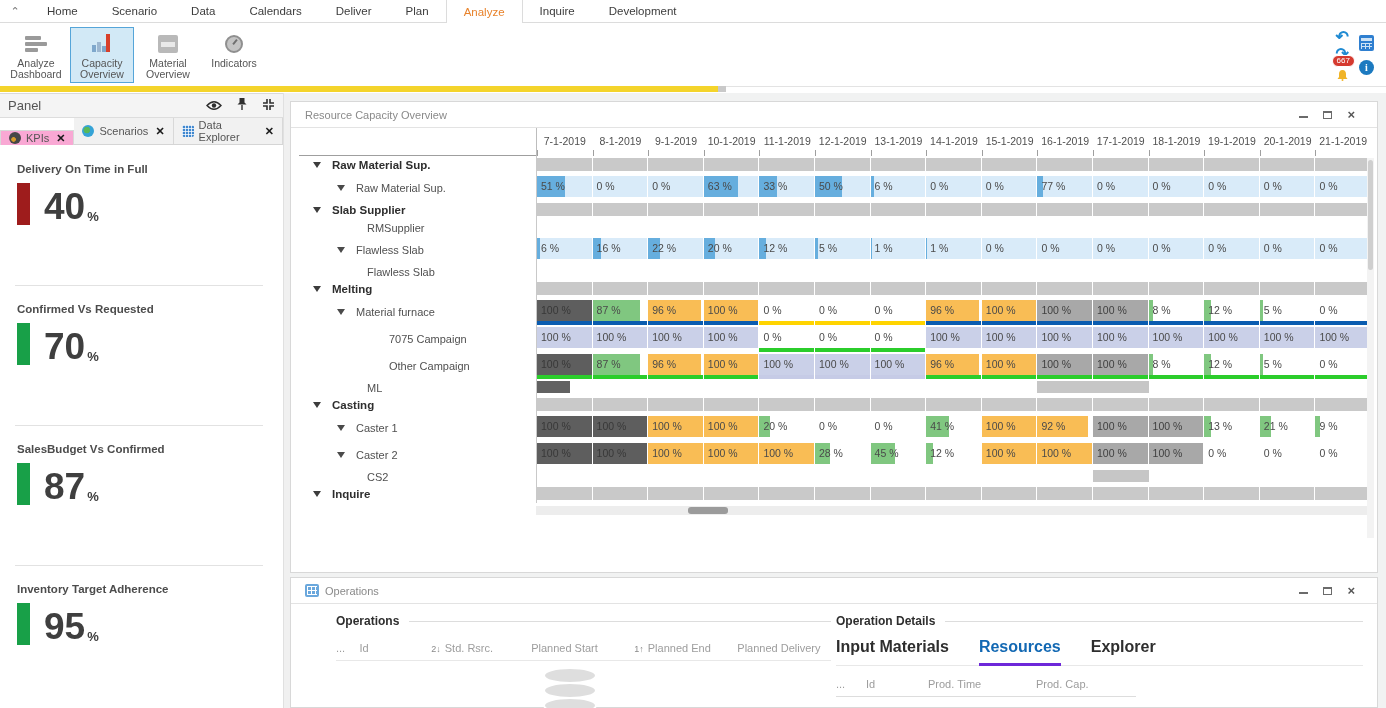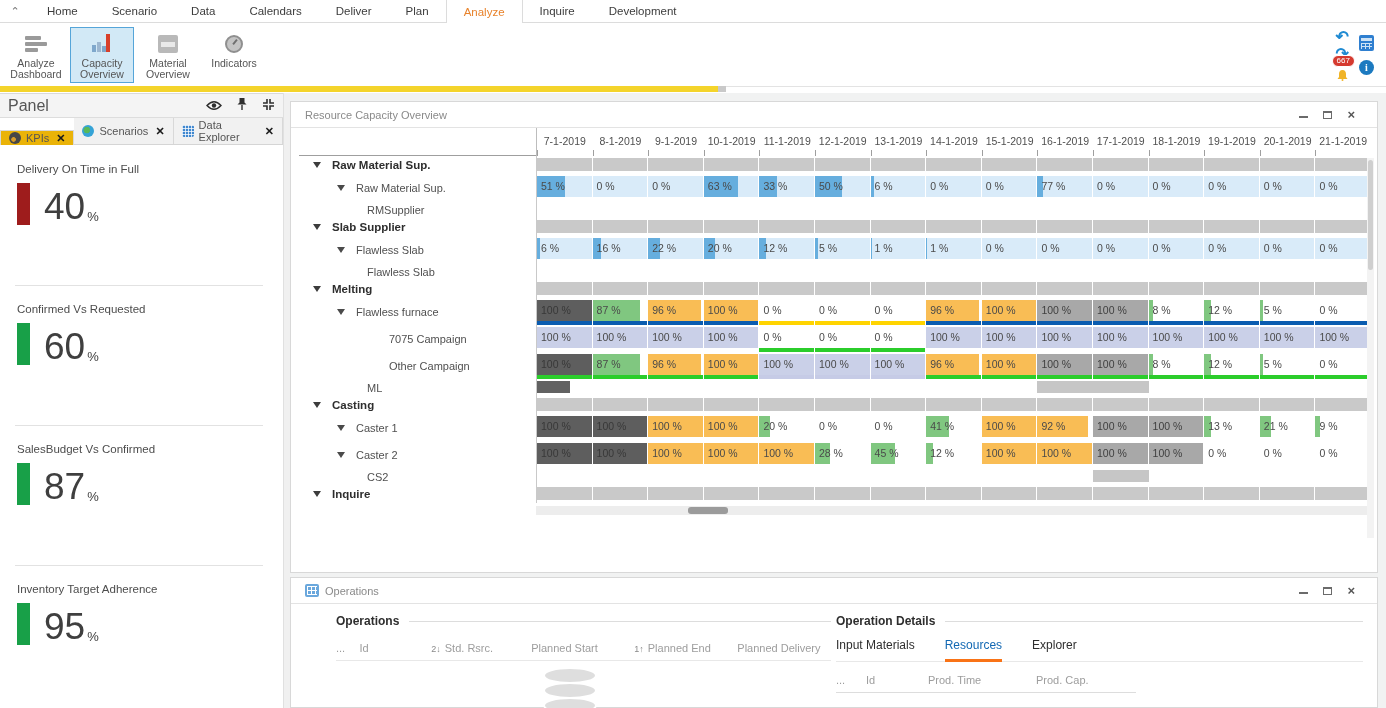--- a/index.html
+++ b/index.html
@@ -65,35 +65,35 @@
   .search-col { width:192px; padding-top:6px; }
   .search-input { width:190px; height:18px; border:1px solid #b9b9b9; font-size:11px; color:#444; padding:0 5px;
                   font-family:"Liberation Sans", sans-serif; }
   .search-input::placeholder { color:#a9a9a9; }
   .meta-line { font-size:11.5px; color:#3e3e3e; margin-top:7px; white-space:nowrap; }
   .meta-line .lbl { color:#3e3e3e; } .meta-line .val { margin-left:4px; }
 
   
   .left-panel { position:absolute; left:0; top:93px; width:283px; height:615px; background:#fff; border-top:1px solid #d9d9d9; }
   .panel-head { height:24px; background:#f4f4f4; border-bottom:1px solid #ddd; display:flex; align-items:center; padding:0 8px; }
-  .panel-head .ptitle { font-size:16px; color:#555; flex:1; }
+  .panel-head .ptitle { font-size:13px; color:#555; flex:1; }
   .panel-head .hicons { display:flex; gap:14px; align-items:center; }
   .tabbar { height:27px; display:flex; border-bottom:1px solid #d5d5d5; background:#fff; }
   .ltab { display:flex; align-items:center; gap:5px; padding:0 8px; font-size:11px; color:#555;
           border-right:1px solid #d8d8d8; background:#f1f1f1; }
-  .ltab.active { background:#eab308; border-top:1px solid #d8d8d8; border-left:1px solid #d8d8d8; margin-bottom:-1px;margin-top:12px; }
+  .ltab.active { background:#f9a8d4; border-top:1px solid #d8d8d8; border-left:1px solid #d8d8d8; margin-bottom:-1px;margin-top:12px; }
   .ltab .tclose { font-size:11px; font-weight:bold; color:#1b1b1b; margin-left:2px; }
   .tab-icon { width:12px; height:12px; border-radius:2px; flex:none; }
   .tab-icon.kpi-gauge { border-radius:50%; background:radial-gradient(circle at 38% 62%, #d79b2a 0 2px, #474747 2.6px); }
   .tab-icon.globe { border-radius:50%; background:radial-gradient(circle at 40% 42%, #58b85a 0 3px, #35a3d6 3.6px); }
   .tab-icon.data-grid { background:#3f87cf;
       background-image:linear-gradient(rgba(255,255,255,.75) 1px, transparent 1px), linear-gradient(90deg, rgba(255,255,255,.75) 1px, transparent 1px);
       background-size:3px 3px; }
 
-  .kpi-block { height:140px; padding:18px 0 0 17px; position:relative; }
+  .kpi-block { height:140px; padding:18px 0 0 17px; position:relative;font-weight:bold; }
   .kpi-block + .kpi-block::before { content:""; position:absolute; left:15px; right:20px; top:0; border-top:1px solid #e2e2e2; }
   .kpi-label { font-size:11.5px; color:#4c4c4c; margin-bottom:8px; }
   .kpi-valrow { display:flex; align-items:flex-end; }
   .kpi-bar { width:13px; height:42px; margin-right:14px; }
   .kpi-num { font-size:37px; color:#3f3f3f; line-height:36px; }
   .kpi-pct { font-size:13px; color:#3f3f3f; margin-left:2px; line-height:16px; }
 
   .vsplit { position:absolute; left:283px; top:93px; width:7px; height:615px; background:#f0f0f0; border-left:1px solid #e0e0e0; }
 
   
@@ -162,22 +162,22 @@
   .ops-left { width:540px; padding-left:45px; position:relative; }
   .ops-right { flex:1; padding-left:5px; padding-right:14px; }
   .sec-head { display:flex; align-items:center; font-size:12px; font-weight:bold; color:#2e2e2e; }
   .sec-head::after { content:""; flex:1; border-top:1px solid #ddd; margin-left:10px; }
   .ops-cols { display:flex; margin-top:14px; border-bottom:1px solid #e8e8e8; padding-bottom:6px; }
   .op-col { font-size:11px; color:#9d9d9d; white-space:nowrap; }
   .op-col .sort { font-size:9px; color:#8a8a8a; margin-right:4px; }
   .db-empty { position:absolute; left:252px; top:55px; }
   .db-empty i { display:block; width:54px; height:17px; background:#dedede; border-radius:50%; margin-top:-2px; border:2px solid #fff; }
   .detail-tabs { display:flex; gap:30px; margin-top:10px; border-bottom:1px solid #e8e8e8; }
-  .dtab { font-size:12px; font-weight:normal; color:#2e2e2e; padding-bottom:7px; }
-  .dtab.active { color:#1268b3; border-bottom:3px solid #f97316; margin-bottom:-1px; }
+  .dtab { font-size:16px; font-weight:bold; color:#2e2e2e; padding-bottom:7px; }
+  .dtab.active { color:#1268b3; border-bottom:3px solid #6d28d9; margin-bottom:-1px; }
   .detail-cols { display:flex; margin-top:12px; width:300px; border-bottom:1px solid #ddd; padding-bottom:6px; }
   .d-col { font-size:11px; color:#9d9d9d; }
 </style>
 </head>
 <body>
 
 <div class="menubar">
   <span class="app-caret">⌃</span>
   <div id="menu-items" style="display:flex;">
       <span class="menu-item">Home</span>
@@ -310,21 +310,21 @@
         <div class="kpi-valrow">
           <span class="kpi-bar" style="background: rgb(158, 28, 28);"></span>
           <span class="kpi-num">40</span>
           <span class="kpi-pct">%</span>
         </div>
       </div>
       <div class="kpi-block">
         <div class="kpi-label">Confirmed Vs Requested</div>
         <div class="kpi-valrow">
           <span class="kpi-bar" style="background: rgb(24, 160, 72);"></span>
-          <span class="kpi-num">60</span>
+          <span class="kpi-num">70</span>
           <span class="kpi-pct">%</span>
         </div>
       </div>
       <div class="kpi-block">
         <div class="kpi-label">SalesBudget Vs Confirmed</div>
         <div class="kpi-valrow">
           <span class="kpi-bar" style="background: rgb(24, 160, 72);"></span>
           <span class="kpi-num">87</span>
           <span class="kpi-pct">%</span>
         </div>
@@ -435,51 +435,51 @@
                 <span class="useg"></span>
                 <span class="useg"></span>
                 <span class="useg"></span>
                 <span class="useg"></span>
                 <span class="useg"></span>
                 <span class="useg"></span>
                 <span class="useg"></span>
               </div>
             </div>
           </div>
+          <div class="t-row group lv-group">
+            <div class="tree-cell">
+              <span class="tri"></span>
+              <span>Slab Supplier</span>
+            </div>
+            <div class="cwrap">
+              <div class="gbar">
+                <span class="gcell"></span>
+                <span class="gcell"></span>
+                <span class="gcell"></span>
+                <span class="gcell"></span>
+                <span class="gcell"></span>
+                <span class="gcell"></span>
+                <span class="gcell"></span>
+                <span class="gcell"></span>
+                <span class="gcell"></span>
+                <span class="gcell"></span>
+                <span class="gcell"></span>
+                <span class="gcell"></span>
+                <span class="gcell"></span>
+                <span class="gcell"></span>
+                <span class="gcell"></span>
+              </div>
+            </div>
+          </div>
           <div class="t-row name lv-unit">
             <div class="tree-cell">
               <span>RMSupplier</span>
             </div>
             <div class="cwrap">
               <div class="nbar"></div>
-            </div>
-          </div>
-          <div class="t-row group lv-group">
-            <div class="tree-cell">
-              <span class="tri"></span>
-              <span>Slab Supplier</span>
-            </div>
-            <div class="cwrap">
-              <div class="gbar">
-                <span class="gcell"></span>
-                <span class="gcell"></span>
-                <span class="gcell"></span>
-                <span class="gcell"></span>
-                <span class="gcell"></span>
-                <span class="gcell"></span>
-                <span class="gcell"></span>
-                <span class="gcell"></span>
-                <span class="gcell"></span>
-                <span class="gcell"></span>
-                <span class="gcell"></span>
-                <span class="gcell"></span>
-                <span class="gcell"></span>
-                <span class="gcell"></span>
-                <span class="gcell"></span>
-              </div>
             </div>
           </div>
           <div class="t-row capacity lv-resource">
             <div class="tree-cell">
               <span class="tri"></span>
               <span>Flawless Slab</span>
             </div>
             <div class="cwrap">
               <div class="ccells">
                 <div class="cell blue"><span class="fill" style="width: 6%; background: rgb(102, 174, 222);"></span><span class="val">6 %</span></div>
@@ -546,21 +546,21 @@
                 <span class="gcell"></span>
                 <span class="gcell"></span>
                 <span class="gcell"></span>
                 <span class="gcell"></span>
               </div>
             </div>
           </div>
           <div class="t-row capacity lv-resource">
             <div class="tree-cell">
               <span class="tri"></span>
-              <span>Flawless furnace</span>
+              <span>Material furnace</span>
             </div>
             <div class="cwrap">
               <div class="ccells">
                 <div class="cell dark"><span class="fill" style="width: 100%; background: rgb(94, 94, 94);"></span><span class="val">100 %</span></div>
                 <div class="cell green"><span class="fill" style="width: 87%; background: rgb(128, 199, 128);"></span><span class="val">87 %</span></div>
                 <div class="cell orange"><span class="fill" style="width: 96%; background: rgb(249, 189, 85);"></span><span class="val">96 %</span></div>
                 <div class="cell orange"><span class="fill" style="width: 100%; background: rgb(249, 189, 85);"></span><span class="val">100 %</span></div>
                 <div class="cell plain"><span class="val">0 %</span></div>
                 <div class="cell plain"><span class="val">0 %</span></div>
                 <div class="cell plain"><span class="val">0 %</span></div>

